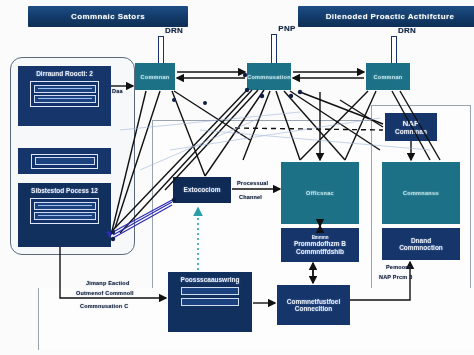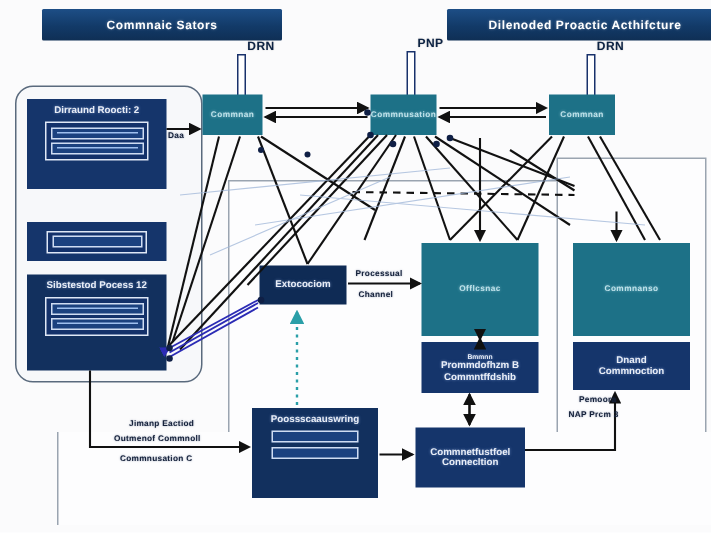--- a/index.html
+++ b/index.html
@@ -214,20 +214,24 @@
       <div class="slot"></div>
         <div class="slot"></div>
     </div>
   </div>
 
   <div class="abs navy" style="left:277px;top:285px;width:73px;height:40px;justify-content:center;">
     <span>Commnetfustfoel</span>
     <span>Connecltion</span>
   </div>
 
+  <div class="abs navy" style="left:385px;top:113px;width:52px;height:28px;justify-content:center;">
+    <span style="font-size:8px;">NAP</span>
+    <span>Commnan</span>
+  </div>
 
   <div class="abs teal" style="left:382px;top:162px;width:78px;height:62px;">
     <span>Commnanso</span>
   </div>
 
   <div class="abs navy" style="left:382px;top:228px;width:78px;height:32px;justify-content:center;">
     <span>Dnand</span>
     <span>Commnoction</span>
   </div>
 

